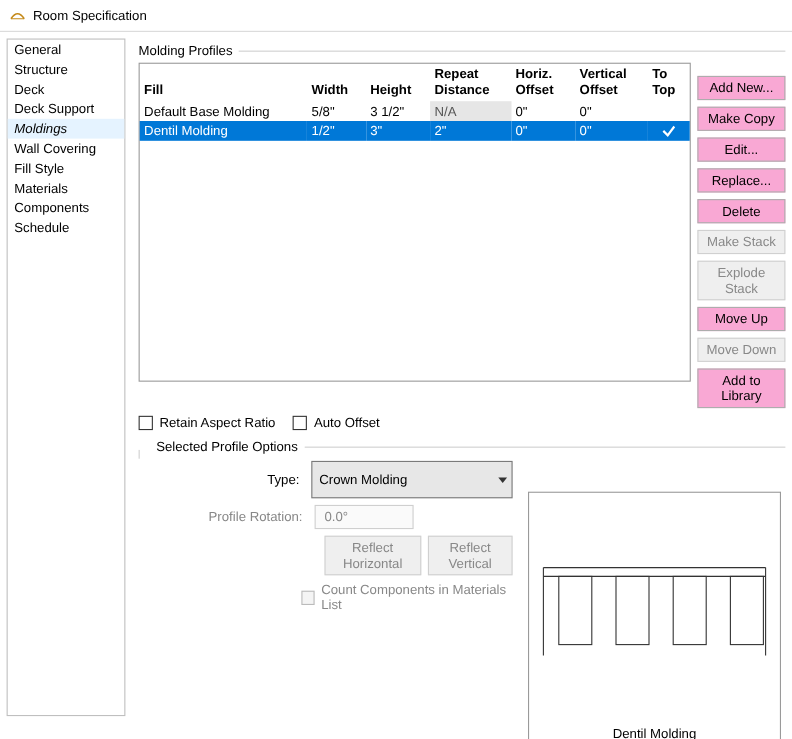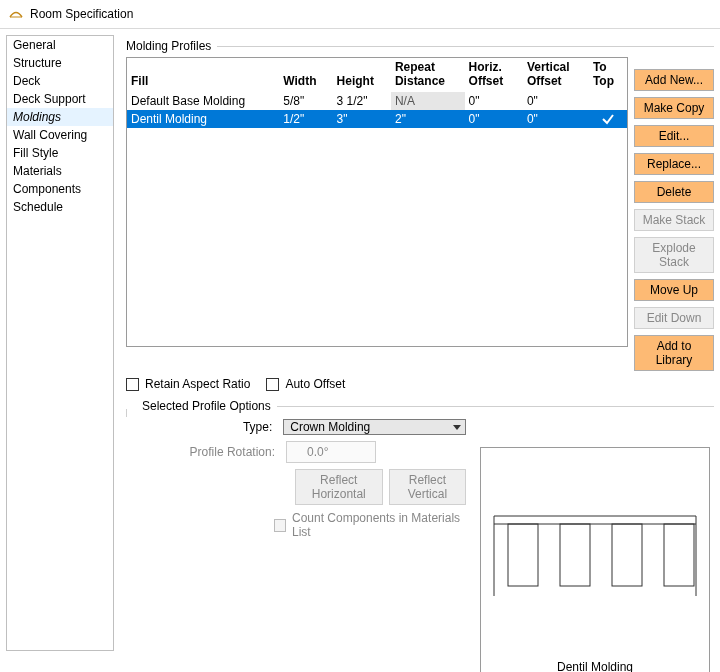--- a/index.html
+++ b/index.html
@@ -131,21 +131,21 @@
     display: flex;
     flex-direction: column;
     gap: 6px;
     width: 80px;
     margin-top: 12px;
   }
   .btn-col button {
     font-family: inherit;
     font-size: 12px;
     padding: 3px 2px;
-    background: #fdba74;
+    background: #f9a8d4;
     border: 1px solid #adadad;
     cursor: default;
   }
   .btn-col button:disabled {
     color: #888;
     background: #efefef;
     border-color: #d0d0d0;
   }
   .tickmark {
     width: 6px;
@@ -164,41 +164,41 @@
     margin: 6px 0;
   }
   .form-row .label {
     width: 160px;
     text-align: right;
     padding-right: 11px;
   }
   .form-row .label.disabled { color:#888; }
   .dropdown {
     width: 186px;
-    height: 16px;
+    height: 34px;
     border: 1px solid #7a7a7a;
     background: #e7e7e7;
     display: flex;
     align-items: center;
     justify-content: space-between;
     padding: 0 4px 0 6px;
   }
   .dropdown .chev {
     width: 0; height: 0;
     border-left: 4px solid transparent;
     border-right: 4px solid transparent;
     border-top: 5px solid #333;
   }
   .textinput {
     width: 90px;
     height: 22px;
     border: 1px solid #cfcfcf;
     background: #fafafa;
     color: #888;
-    padding: 0 20px;
+    padding: 0 8px;
     display: flex;
     align-items: center;
   }
   .mini-btn-row { display:flex; gap:6px;padding-left:40px; }
   .mini-btn {
     font-family: inherit;
     font-size: 12px;
     padding: 3px 8px;
     background: #efefef;
     border: 1px solid #d0d0d0;
@@ -310,21 +310,21 @@
 
       <div class="btn-col">
         <button>Add New...</button>
         <button>Make Copy</button>
         <button>Edit...</button>
         <button>Replace...</button>
         <button>Delete</button>
         <button disabled="">Make Stack</button>
         <button disabled="">Explode Stack</button>
         <button>Move Up</button>
-        <button disabled="">Edit Down</button>
+        <button disabled="">Move Down</button>
         <button>Add to Library</button>
       </div>
     </div>
 
     <div class="checkbox-row" style="margin-top:6px;">
       <label class="checkbox">
         <span class="box"></span>
         <span>Retain Aspect Ratio</span>
       </label>
       <label class="checkbox">

